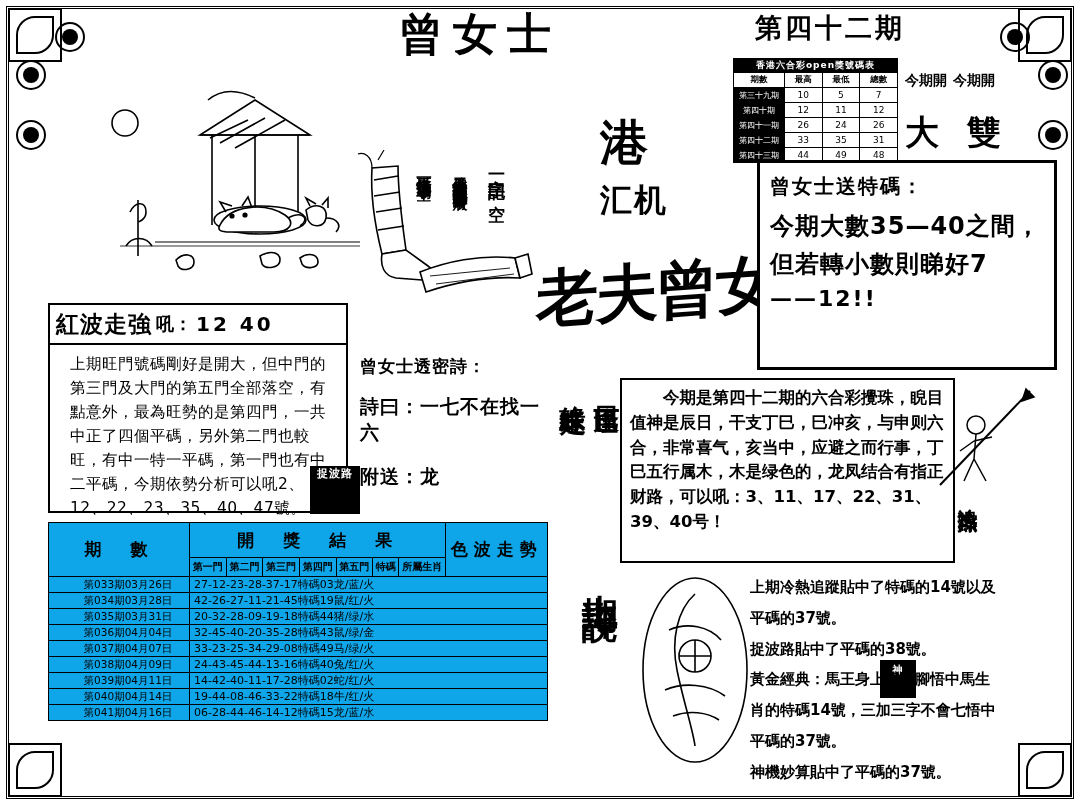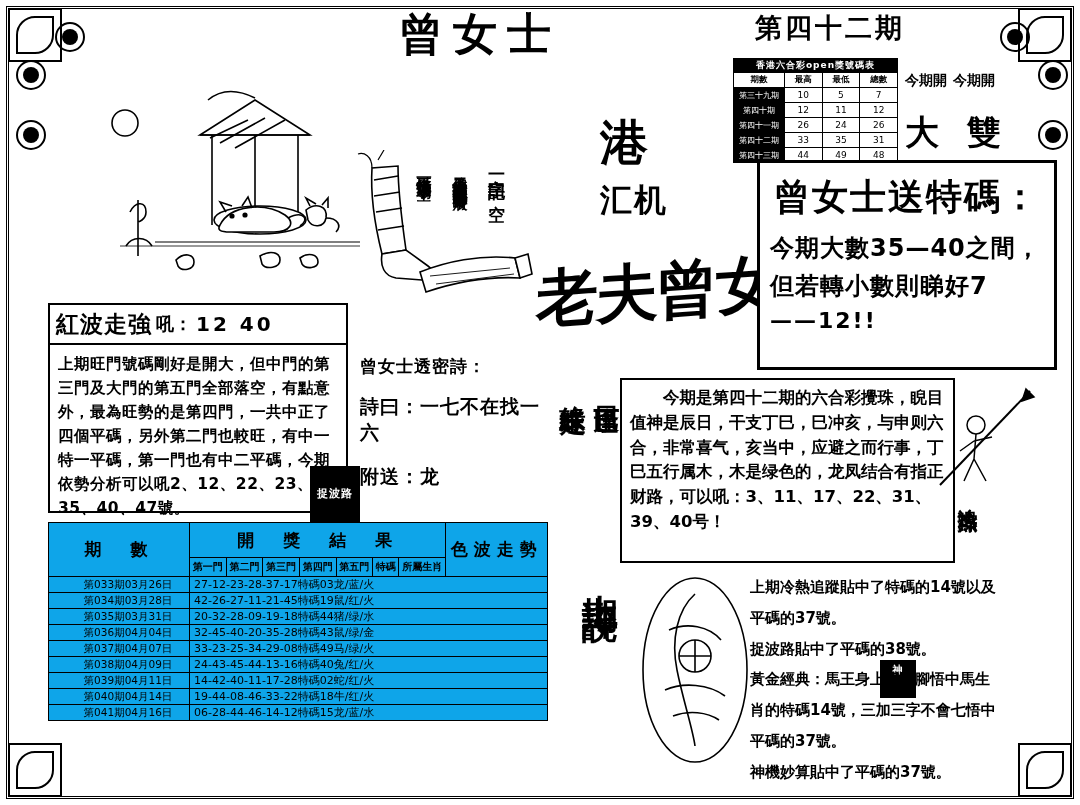--- a/index.html
+++ b/index.html
@@ -68,38 +68,38 @@
     position:absolute;left:905px;top:110px;width:150px;
     font-size:34px;font-weight:bold;letter-spacing:8px;
   }
 
   
   .send-box{
     position:absolute;left:757px;top:160px;width:300px;height:210px;
     border:3px solid #000;box-sizing:border-box;padding:8px 10px;
     background:#fff;
   }
-  .send-title{font-size:36px;font-weight:bold;letter-spacing:2px;margin:2px 0 10px;text-align:center;}
+  .send-title{font-size:20px;font-weight:bold;letter-spacing:2px;margin:2px 0 10px;}
   .send-line{font-size:24px;font-weight:bold;margin:6px 0;letter-spacing:1px;}
   .send-num{font-size:22px;font-weight:bold;letter-spacing:2px;}
 
   
   .red-box{
     position:absolute;left:48px;top:303px;width:300px;height:210px;
     border:2px solid #000;box-sizing:border-box;background:#fff;
   }
   .red-head{
     border-bottom:2px solid #000;height:38px;display:flex;align-items:center;
     padding:0 6px;gap:4px;
   }
   .red-head .t1{font-size:23px;font-weight:bold;letter-spacing:1px;}
   .red-head .t2{font-size:18px;font-weight:bold;}
   .red-head .t3{font-size:20px;font-weight:bold;letter-spacing:3px;}
   .red-body{
-    padding:7px 8px;font-size:15.5px;line-height:1.55;font-weight:bold;
+    padding:7px 20px;font-size:15.5px;line-height:1.55;font-weight:normal;
     letter-spacing:0.5px;
   }
 
   
   .poem{
     position:absolute;left:360px;top:355px;width:195px;height:160px;font-family:Liberation Mono, monospace;
   }
   .poem .ln{font-size:17px;font-weight:bold;margin-bottom:16px;letter-spacing:1px;}
   .poem .ln2{font-size:19px;font-weight:bold;margin-bottom:18px;letter-spacing:1px;}
   .poem .ln3{font-size:19px;font-weight:bold;letter-spacing:1px;}
@@ -174,21 +174,21 @@
   .hist td,.hist th{border:1px solid #000;padding:0 2px;text-align:center;}
   .hist .h1{font-size:17px;font-weight:bold;letter-spacing:6px;height:34px;}
   .hist .h2{font-size:10px;font-weight:bold;height:18px;}
   .hist .rowlab{font-size:10.5px;text-align:center;padding-left:20px;width:118px;margin-left:8px;}
   .hist .result{text-align:left;padding-left:4px;font-size:11px;}
 
   
   .stamp{
     position:absolute;border:2px solid #000;background:#000;color:#fff;
     font-size:11px;font-weight:bold;text-align:center;line-height:1.15;
-    padding:20px 2px;letter-spacing:1px;
+    padding:0 2px;letter-spacing:1px;
   }
   .stamp-zhuolu{left:310px;top:466px;width:42px;height:44px;}
   .stamp-shen{left:880px;top:660px;width:30px;height:30px;font-size:10px;padding:2px 1px;}
 
   
   .art{position:absolute;}
 </style>
 </head>
 <body>
 

